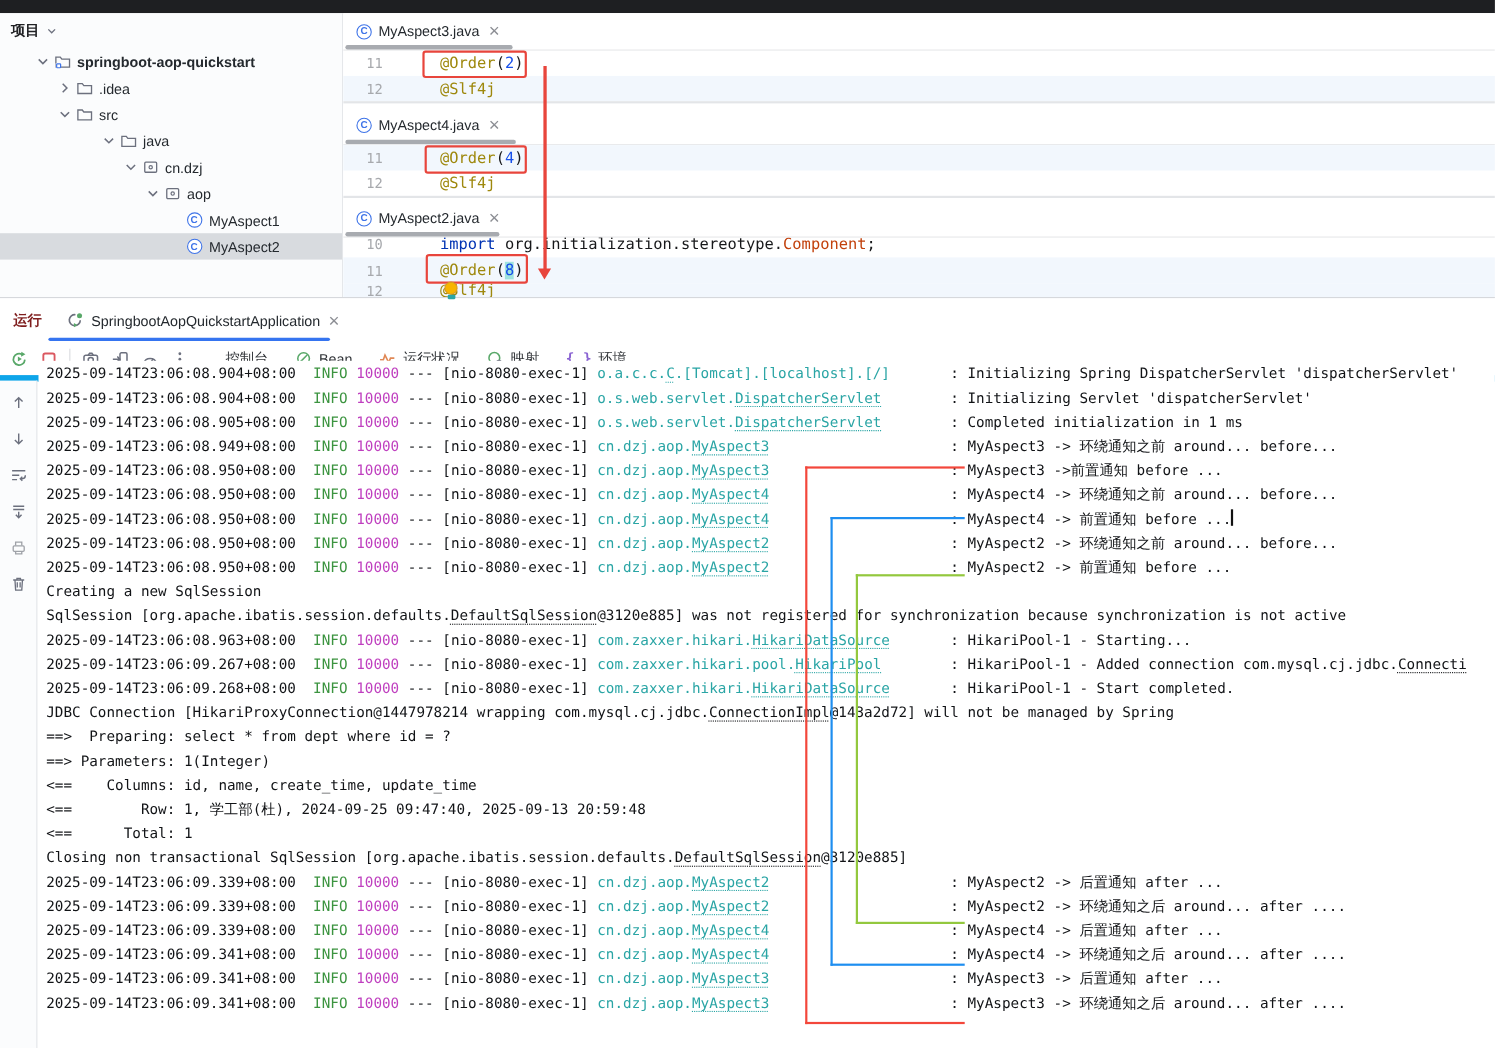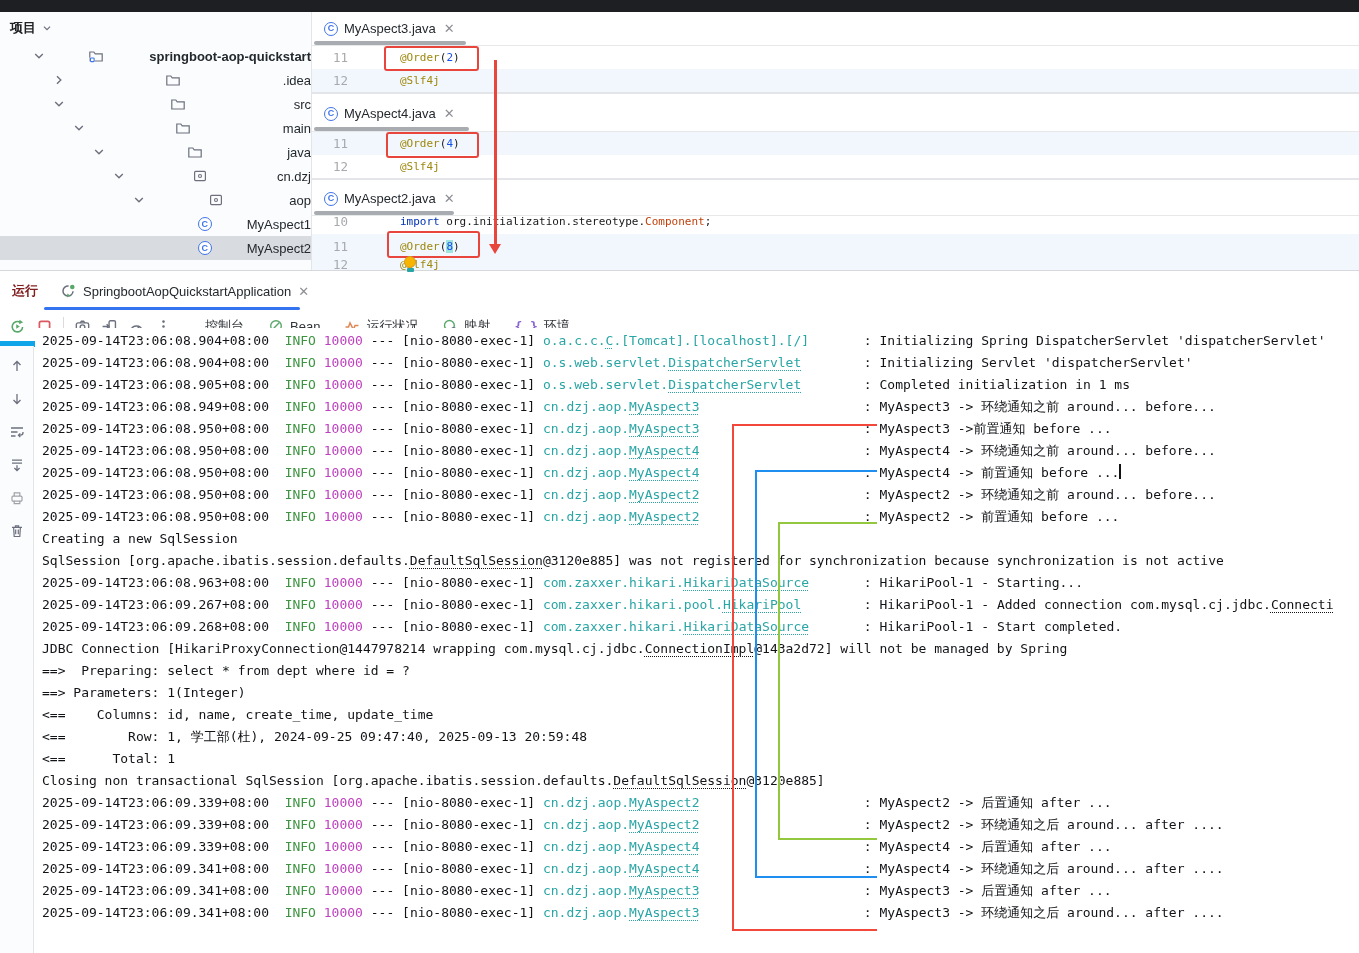--- a/index.html
+++ b/index.html
@@ -6,39 +6,39 @@
   html,body { width:1359px; height:953px; }
   body { font-family:"Liberation Sans", sans-serif; background:#fff; position:relative; overflow:hidden; color:#1f2326; }
 
   
   .topbar { position:absolute; left:0; top:0; width:1359px; height:12px; background:#1e1f22; }
 
   
   .project-panel { position:absolute; left:0; top:12px; width:312px; height:258px; background:#fbfcfd; border-right:1px solid #e3e5e8; overflow:hidden; }
   .project-header { height:32px; display:flex; align-items:center; padding-left:10px; gap:4px; }
   .project-header .title { font-size:13px; font-weight:bold; color:#202124; }
-  .tree-row { height:24px; display:flex; align-items:center; font-size:13px; color:#24292e; cursor:default;justify-content:space-between; }
+  .tree-row { height:24px; display:flex; align-items:center; font-size:13px; color:#24292e; cursor:default; }
   .tree-row.selected { background:#d8dbdf; }
   .tree-row .chev { width:17px; height:16px; display:inline-flex; align-items:center; justify-content:center; flex:none; }
   .tree-row .t-icon { width:19px; height:16px; display:inline-flex; align-items:center; justify-content:center; flex:none; }
   .tree-row .lbl { margin-left:4px; white-space:nowrap; }
   .tree-row .lbl.bold { font-weight:bold; }
   .class-badge { width:14px; height:14px; border-radius:50%; border:1.2px solid #3f74e8; color:#3f74e8; font-size:9px; font-weight:bold; display:inline-flex; align-items:center; justify-content:center; background:#fff; line-height:1; }
 
   
   .editors { position:absolute; left:312px; top:12px; width:1047px; height:258px; background:#fff; overflow:hidden; }
   .pane { position:absolute; left:0; width:1047px; }
   .tabbar { height:34px; background:#fff; border-bottom:1px solid #e7e8ea; display:flex; align-items:center; position:relative; }
   .tab { display:flex; align-items:center; gap:6px; padding:0 10px 0 12px; height:100%; font-size:13px; color:#24292e; }
   .tab .close { color:#8c8e94; font-size:13px; margin-left:2px; }
   .hthumb { position:absolute; left:2px; bottom:0px; height:4px; background:#a8abb0; border-radius:2px; }
   .code-row { display:flex; align-items:center; position:relative; overflow:hidden; }
   .code-row.alt { background:#f2f7fd; }
   .code-row .lnum { width:36px; text-align:right; font-family:"DejaVu Sans Mono",monospace; font-size:12.5px; color:#a7a9ad; flex:none; }
-  .code-row .code { margin-left:52px; font-family:"DejaVu Sans Mono",monospace; font-size:11px; white-space:pre; }
+  .code-row .code { margin-left:52px; font-family:"DejaVu Sans Mono",monospace; font-size:14px; white-space:pre; }
   .s-ann { color:#9e880d; } .s-pl { color:#17181a; } .s-n { color:#1750eb; }
   .s-nhl { color:#1750eb; background:#9fe3de; } .s-kw { color:#0033b3; } .s-cls { color:#c2410c; }
   .pane-divider { position:absolute; left:0; width:1047px; height:2px; background:#e3e5e8; }
 
   
   .anno-box { position:absolute; border:2px solid #e8453c; border-radius:3px; z-index:6; pointer-events:none; }
   .anno-arrow-line { position:absolute; width:2.5px; background:#e8453c; z-index:6; pointer-events:none; }
   .anno-arrow-head { position:absolute; width:0; height:0; border-left:6px solid transparent; border-right:6px solid transparent; border-top:10px solid #e8453c; z-index:6; pointer-events:none; }
   .bulb { position:absolute; z-index:7; pointer-events:none; }
   .bulb .glass { width:12px; height:12px; border-radius:50%; background:#f7b500; border:1px solid #d89b23; }
@@ -128,33 +128,20 @@
           <svg class="ic" width="16" height="16" viewBox="0 0 16 16">
             <path d="M4.2 6l3.8 3.8L11.8 6" fill="none" stroke="#6c707e" stroke-width="1.4"></path>
           </svg>
         </span>
         <span class="t-icon">
           <svg class="ic" width="16" height="16" viewBox="0 0 16 16">
             <path d="M1.8 4h4l1.4 1.8h7V13h-12.4z" fill="none" stroke="#6c707e" stroke-width="1.2"></path>
           </svg>
         </span>
         <span class="lbl">src</span>
-      </div>
-      <div class="tree-row" style="padding-left: 70px;">
-        <span class="chev">
-          <svg class="ic" width="16" height="16" viewBox="0 0 16 16">
-            <path d="M4.2 6l3.8 3.8L11.8 6" fill="none" stroke="#6c707e" stroke-width="1.4"></path>
-          </svg>
-        </span>
-        <span class="t-icon">
-          <svg class="ic" width="16" height="16" viewBox="0 0 16 16">
-            <path d="M1.8 4h4l1.4 1.8h7V13h-12.4z" fill="none" stroke="#6c707e" stroke-width="1.2"></path>
-          </svg>
-        </span>
-        <span class="lbl">main</span>
       </div>
       <div class="tree-row" style="padding-left: 90px;">
         <span class="chev">
           <svg class="ic" width="16" height="16" viewBox="0 0 16 16">
             <path d="M4.2 6l3.8 3.8L11.8 6" fill="none" stroke="#6c707e" stroke-width="1.4"></path>
           </svg>
         </span>
         <span class="t-icon">
           <svg class="ic" width="16" height="16" viewBox="0 0 16 16">
             <path d="M1.8 4h4l1.4 1.8h7V13h-12.4z" fill="none" stroke="#6c707e" stroke-width="1.2"></path>

